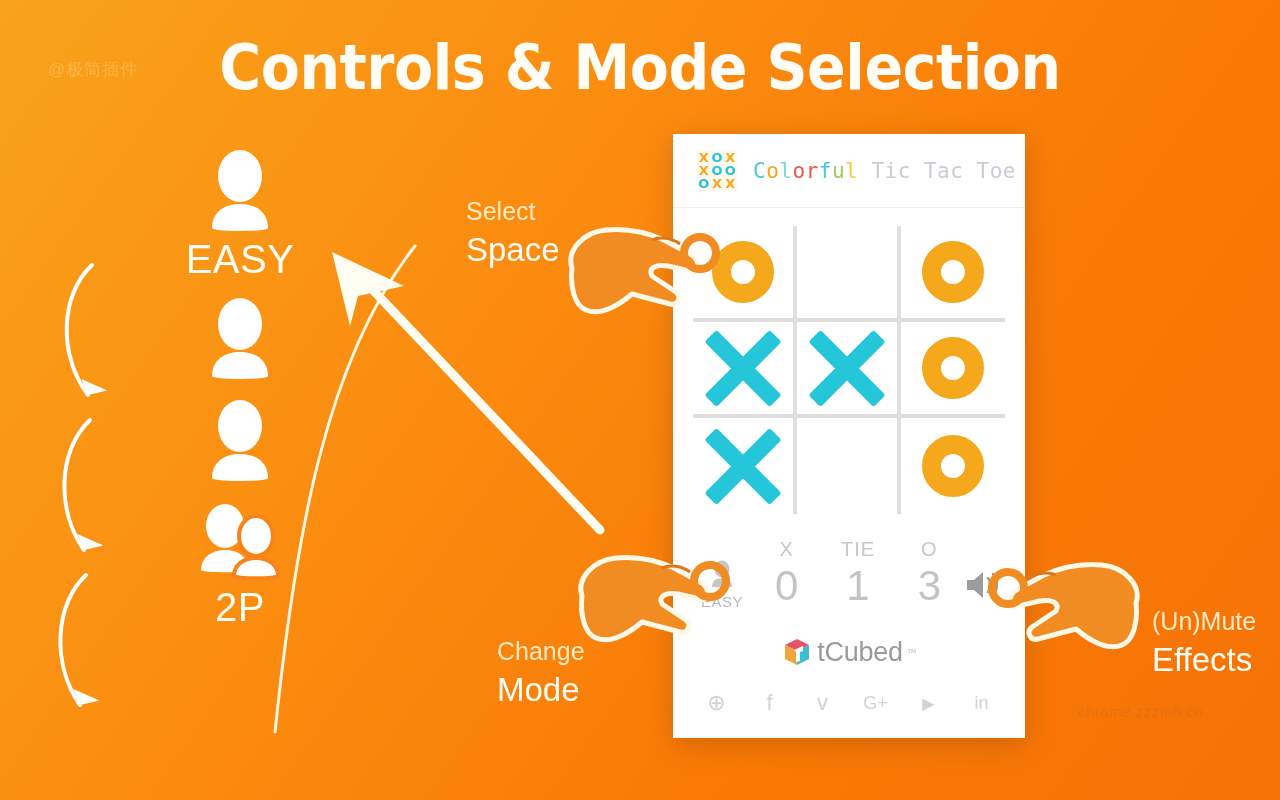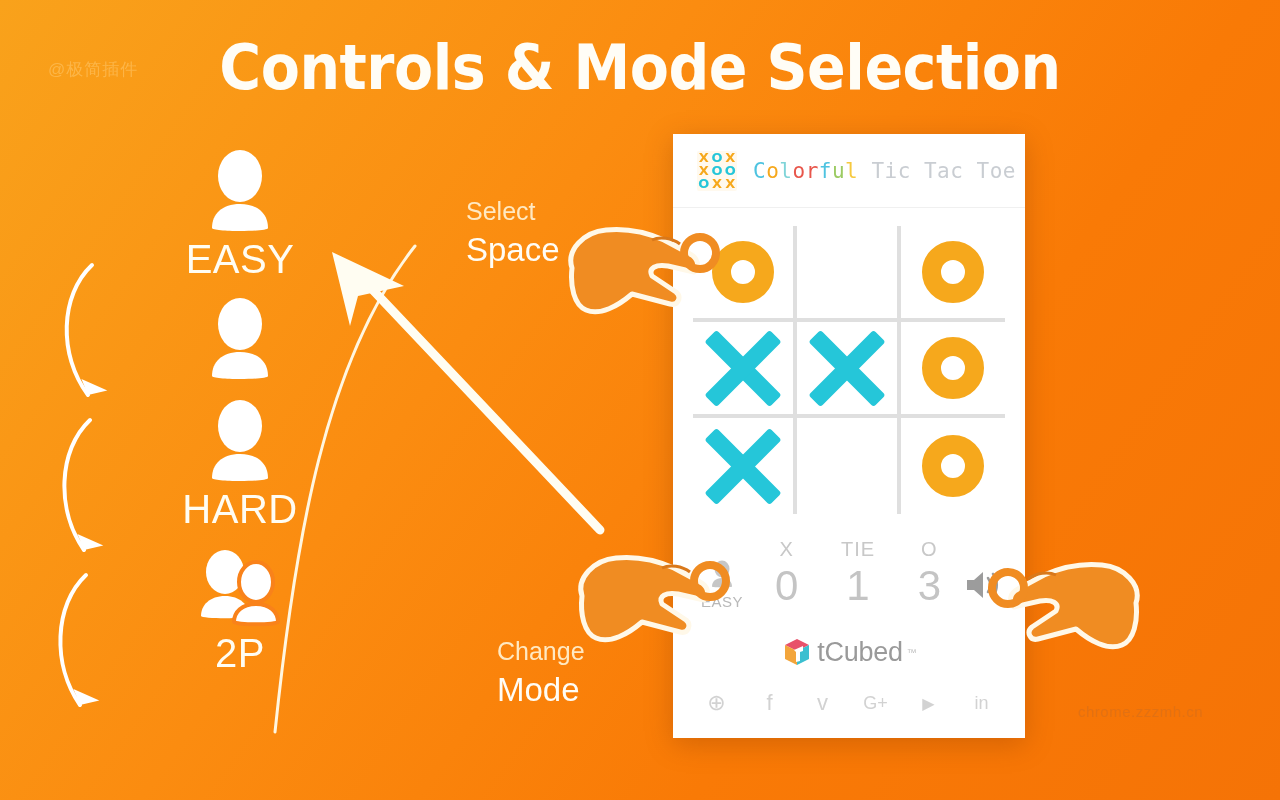--- a/index.html
+++ b/index.html
@@ -227,21 +227,20 @@
         <ellipse cx="36" cy="28" rx="22" ry="26" fill="#FFFFFF"></ellipse>
         <path d="M36 56c-18 0-28 10-28 24 0 4 56 4 56 0 0-14-10-24-28-24z" fill="#FFFFFF"></path>
       </svg>
     </div>
 
     <div class="mode-item m-hard">
       <svg class="mode-icon" width="72" height="88" viewBox="0 0 72 88">
         <ellipse cx="36" cy="28" rx="22" ry="26" fill="#FFFFFF"></ellipse>
         <path d="M36 56c-18 0-28 10-28 24 0 4 56 4 56 0 0-14-10-24-28-24z" fill="#FFFFFF"></path>
       </svg>
-      <div class="mode-label">HARD</div>
     </div>
 
     <div class="mode-item m-2p">
       <svg class="mode-icon" width="96" height="80" viewBox="0 0 96 80">
         <ellipse cx="33" cy="22" rx="19" ry="22" fill="#FFFFFF"></ellipse>
         <path d="M33 46c-15 0-24 9-24 20 0 3 48 3 48 0 0-11-9-20-24-20z" fill="#FFFFFF"></path>
         <ellipse cx="64" cy="32" rx="17" ry="20" fill="#FFFFFF" stroke="#F9821A" stroke-width="4"></ellipse>
         <path d="M64 54c-14 0-22 8-22 18 0 3 44 3 44 0 0-10-8-18-22-18z" fill="#FFFFFF" stroke="#F9821A" stroke-width="4"></path>
       </svg>
       <div class="mode-label">2P</div>
@@ -271,20 +270,24 @@
   <div class="callout" id="callout-select">
     <div class="c-top">Select</div>
     <div class="c-main">Space</div>
   </div>
 
   <div class="callout" id="callout-change">
     <div class="c-top">Change</div>
     <div class="c-main">Mode</div>
   </div>
 
+  <div class="callout" id="callout-mute">
+    <div class="c-top">(Un)Mute</div>
+    <div class="c-main">Effects</div>
+  </div>
 
   <div class="panel">
 
     <div class="panel-header">
       <div class="logo-grid" id="logo-grid">
           <div class="logo-cell" style="color: rgb(246, 168, 28);">X</div>
           <div class="logo-cell" style="color: rgb(37, 198, 217);">O</div>
           <div class="logo-cell" style="color: rgb(246, 168, 28);">X</div>
           <div class="logo-cell" style="color: rgb(246, 168, 28);">X</div>
           <div class="logo-cell" style="color: rgb(37, 198, 217);">O</div>

